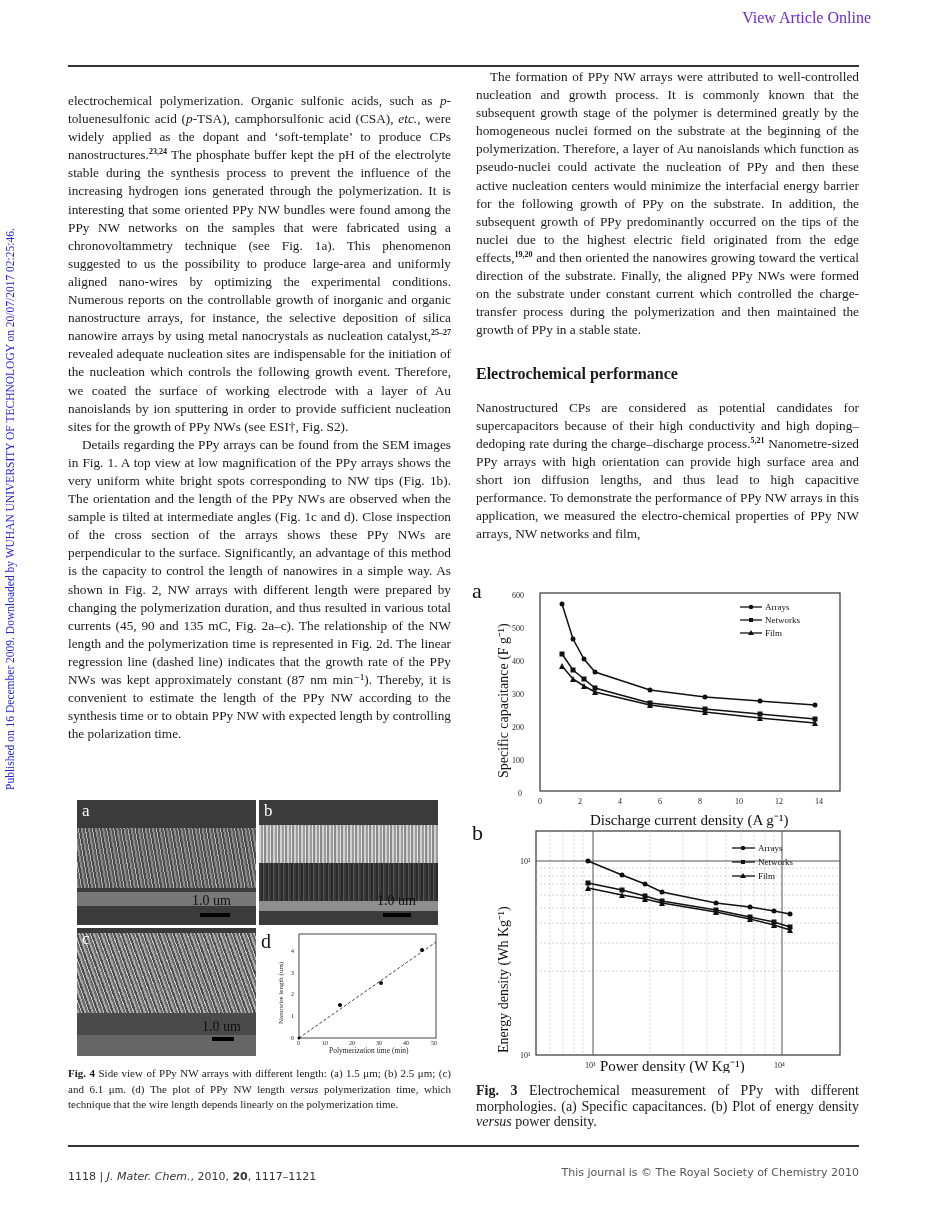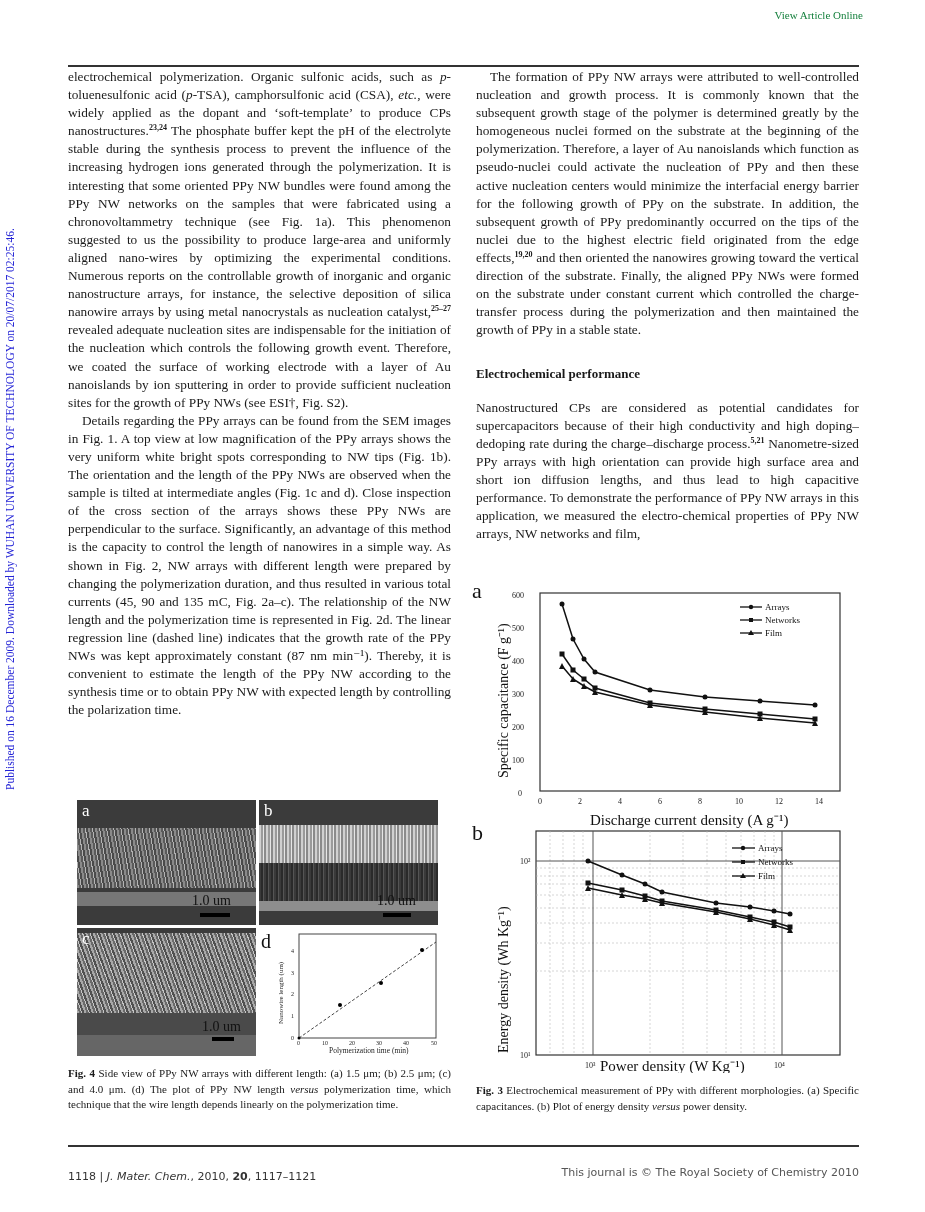--- a/index.html
+++ b/index.html
@@ -1,52 +1,52 @@
 <!DOCTYPE html>
 <html><head>
 <meta charset="utf-8">
 <style>
   * { box-sizing: border-box; margin: 0; padding: 0; }
   html, body { width: 925px; height: 1212px; background: #ffffff; overflow: hidden; }
   body { position: relative; font-family: "Liberation Serif", "DejaVu Serif", serif; color: #1a1a1a; }
 
-  .view-online { position: absolute; top: 9px; right: 62px; font-size: 11px; color: #15803d; text-decoration: none; }
+  .view-online { position: absolute; top: 9px; right: 54px; font-size: 16px; color: #6d28d9; text-decoration: none; }
   .top-rule { position: absolute; top: 65px; left: 68px; width: 791px; height: 2px; background: #333; }
 
   .sidebar-text {
     position: absolute; left: 4px; top: 790px;
     transform-origin: 0 0; transform: rotate(-90deg);
     white-space: nowrap; font-size: 11.5px; color: #2323d6; width: 780px;
   }
 
   .col { position: absolute; width: 383px; font-size: 13.3px; line-height: 18.1px; text-align: justify; hyphens: manual; }
-  .col-left { left: 68px; top: 68px; }
+  .col-left { left: 68px; top: 92px; }
   .col-right { left: 476px; top: 68px; }
   .col p { text-indent: 0; }
   .col p.indent { text-indent: 14px; }
   sup { font-size: 8px; line-height: 0; vertical-align: super; font-weight: bold; }
-  .section-heading { font-weight: bold; font-size: 13px; margin-top: 26px; margin-bottom: 15px; }
+  .section-heading { font-weight: bold; font-size: 16px; margin-top: 26px; margin-bottom: 15px; }
   em { font-style: italic; }
 
   
   .fig2 { position: absolute; left: 77px; top: 800px; width: 373px; height: 256px; }
   .sem { position: absolute; background: #3b3b3b; overflow: hidden; }
   .sem-a { left: 0; top: 0; width: 179px; height: 125px; }
   .sem-b { left: 182px; top: 0; width: 179px; height: 125px; }
   .sem-c { left: 0; top: 128px; width: 179px; height: 128px; }
   .sem .wires { position: absolute; left: 0; right: 0;
     background: repeating-linear-gradient(80deg, #8a8a8a 0 2px, #5a5a5a 2px 4px, #b3b3b3 4px 5px, #4a4a4a 5px 7px); }
   .sem .base { position: absolute; left: 0; right: 0; background: #6a6a6a; }
   .sem-label { position: absolute; left: 5px; top: 1px; font-size: 17px; color: #fff; }
   .scale-label { position: absolute; font-size: 14px; color: #111; }
   .scale-bar { position: absolute; height: 4px; background: #000; }
   .plot-d { position: absolute; left: 182px; top: 128px; width: 191px; height: 128px; background: #fff; }
 
   .fig2-caption { position: absolute; left: 68px; top: 1066px; width: 383px; font-size: 11px; line-height: 15.5px; text-align: justify; }
-  .fig3-caption { position: absolute; left: 476px; top: 1083px; width: 383px; font-size: 11px; line-height: 15.5px; text-align: justify; }
+  .fig3-caption { position: absolute; left: 476px; top: 1083px; width: 383px; font-size: 14px; line-height: 15.5px; text-align: justify; }
   .fig-label { font-weight: bold; }
 
   .fig3 { position: absolute; left: 470px; top: 578px; width: 380px; height: 495px; }
 
   .bottom-rule { position: absolute; top: 1145px; left: 68px; width: 791px; height: 2px; background: #333; }
   .footer { position: absolute; top: 1150px; left: 68px; width: 791px; font-family: "DejaVu Sans", "Liberation Sans", sans-serif; font-size: 11px; color: #333; }
   .footer-left { position: absolute; left: 0; top: 0; margin-top: 20px; }
   .footer-right { position: absolute; right: 0; top: 16px; color: #555; }
 </style>
 </head>
@@ -114,21 +114,21 @@
       <line x1="40" y1="110" x2="177" y2="14" stroke="#444" stroke-width="1" stroke-dasharray="3,2"></line>
       <circle cx="81" cy="77" r="2" fill="#000"></circle>
       <circle cx="122" cy="55" r="2" fill="#000"></circle>
       <circle cx="163" cy="22" r="2" fill="#000"></circle>
       <circle cx="40" cy="110" r="1.5" fill="#000"></circle>
     </svg>
   </div>
 </div>
 
 <div class="fig2-caption">
-  <span class="fig-label">Fig. 4</span><span>  Side view of PPy NW arrays with different length: (a) 1.5 μm; (b) 2.5 μm; (c) and 4.0 μm. (d) The plot of PPy NW length </span><em>versus</em><span> polymerization time, which technique that the wire length depends linearly on the polymerization time.</span>
+  <span class="fig-label">Fig. 4</span><span>  Side view of PPy NW arrays with different length: (a) 1.5 μm; (b) 2.5 μm; (c) and 6.1 μm. (d) The plot of PPy NW length </span><em>versus</em><span> polymerization time, which technique that the wire length depends linearly on the polymerization time.</span>
 </div>
 
 <div class="fig3">
   <svg width="380" height="495" viewBox="0 0 380 495">
 
     <g>
       <text x="2" y="20" font-family="Liberation Serif, serif" font-size="22" fill="#111">a</text>
       <rect x="70" y="15" width="300" height="198" fill="none" stroke="#333" stroke-width="1.2"></rect>
       <g font-family="Liberation Serif, serif" font-size="8" fill="#222">
         <text x="48" y="218">0</text>

